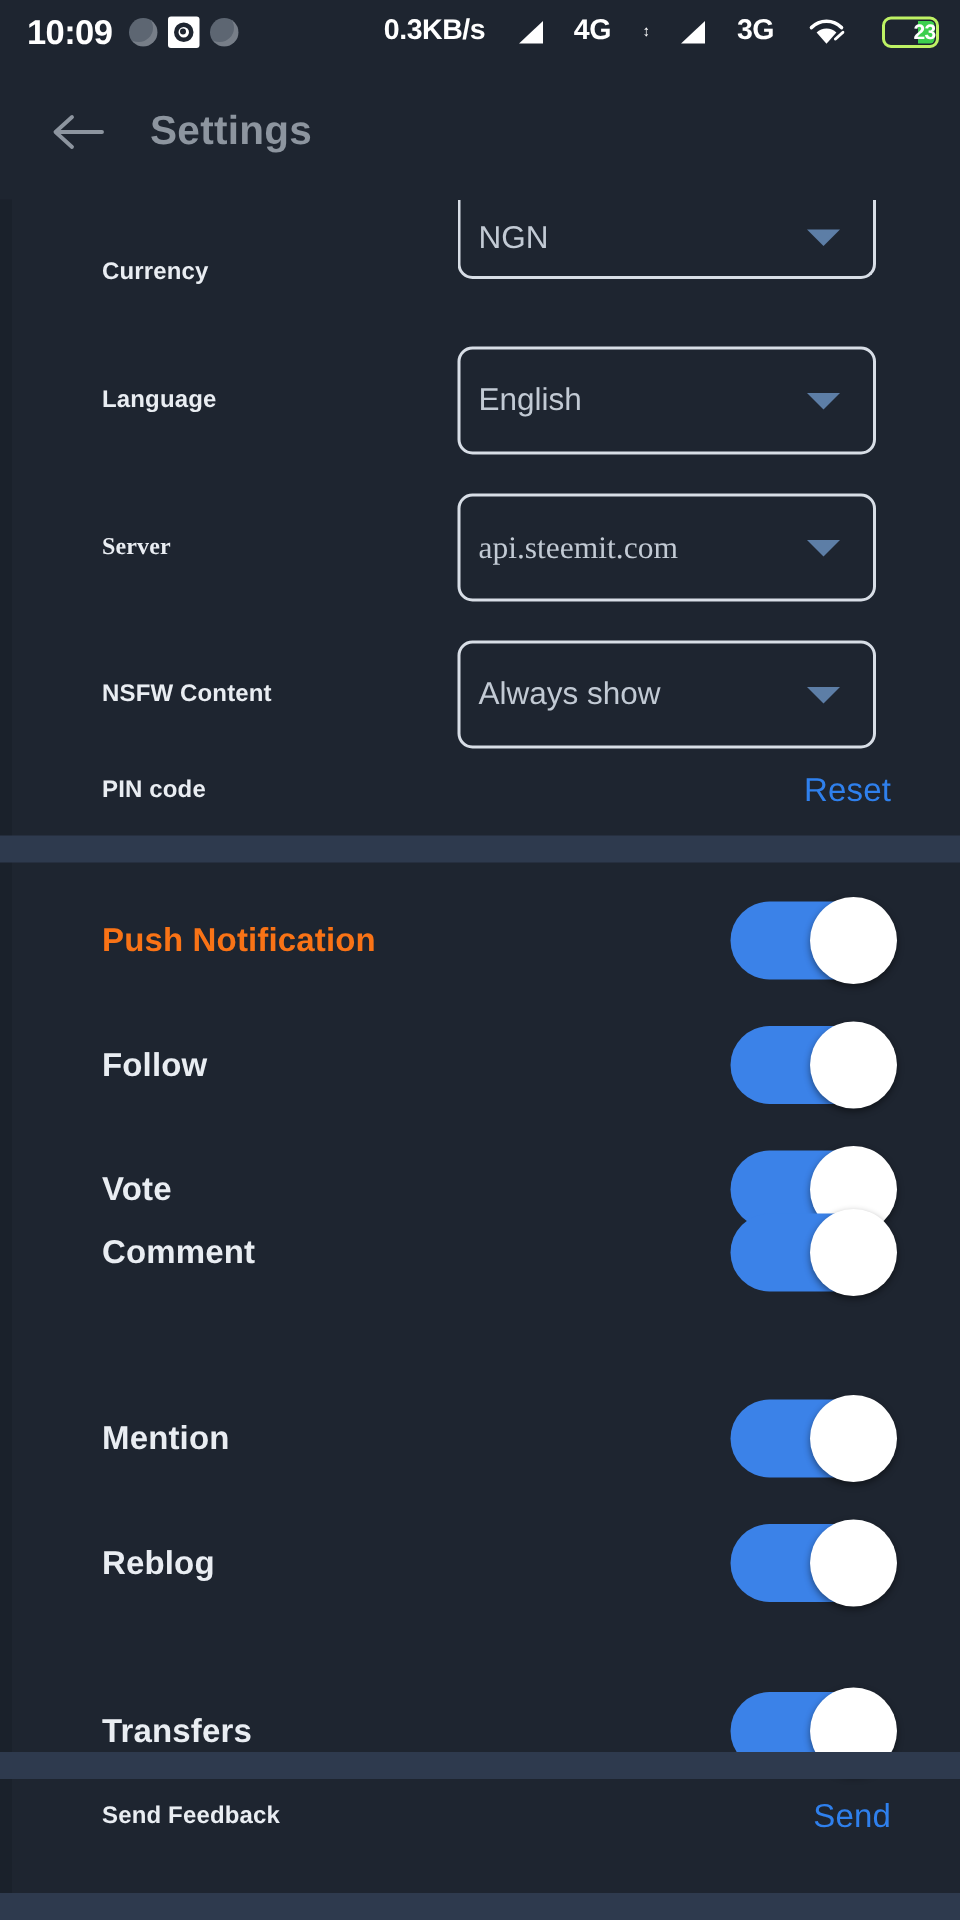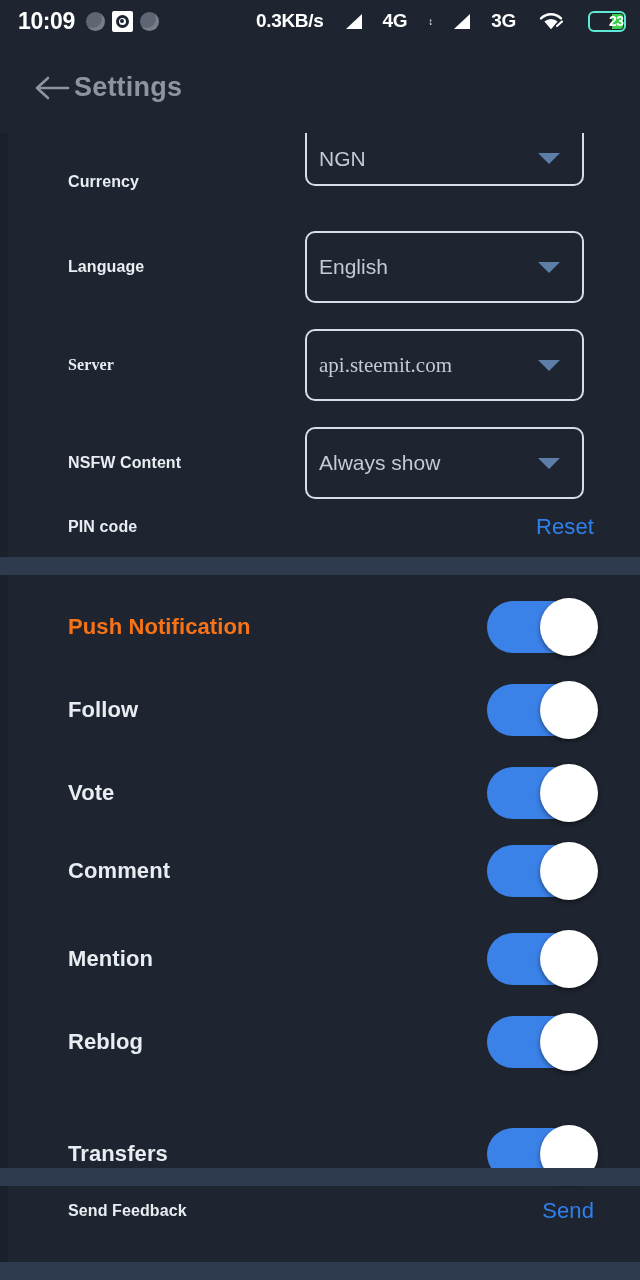--- a/index.html
+++ b/index.html
@@ -103,21 +103,21 @@
   }
   .wifi {
     position: relative;
     width: 24px; height: 18px;
     margin-left: 3px;
   }
   .wifi svg { display: block; }
   .battery {
     position: relative;
     width: 38px; height: 21px;
-    border: 2px solid #5eead4;
+    border: 2px solid #bef264;
     border-radius: 6px;
     margin-left: 5px;
     display: flex;
     align-items: center;
     overflow: hidden;
     padding-left: 19px;
   }
   .battery::after {
     content: "";
     position: absolute;
@@ -159,21 +159,21 @@
     width: 44px; height: 44px;
     display: flex;
     align-items: center;
     justify-content: center;
     cursor: pointer;
   }
   .header-title {
     font-size: 27px;
     font-weight: bold;
     color: #8d959f;
-    margin-left: 0;
+    margin-left: 26px;
     letter-spacing: 0.2px;
   }
 
   
   .edge-band {
     position: absolute;
     left: 0; top: 133px;
     width: 8px;
     height: 1147px;
     background: #1a212b;
@@ -402,21 +402,21 @@
         </span>
     </div>
 
     <div class="toggle-row" style="top:618px;">
       <span class="toggle-label">Vote</span>
       <span class="switch">
           <span class="switch-knob"></span>
         </span>
     </div>
 
-    <div class="toggle-row" style="top:696px;">
+    <div class="toggle-row" style="top:660px;">
       <span class="toggle-label">Comment</span>
       <span class="switch">
           <span class="switch-knob"></span>
         </span>
     </div>
 
     <div class="toggle-row" style="top:784px;">
       <span class="toggle-label">Mention</span>
       <span class="switch">
           <span class="switch-knob"></span>

